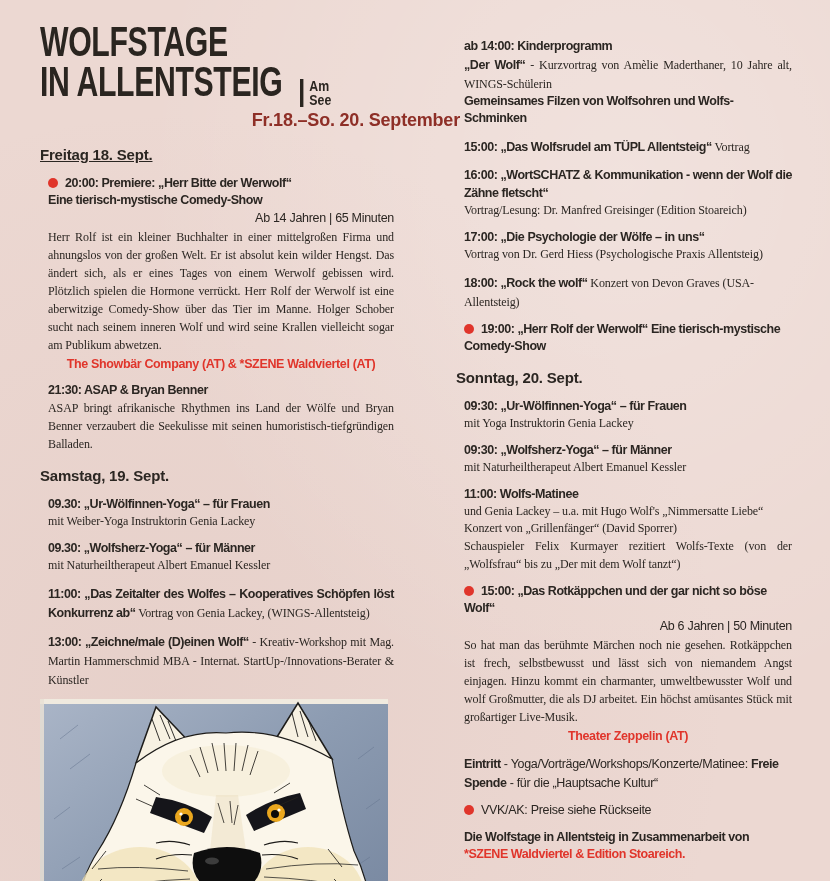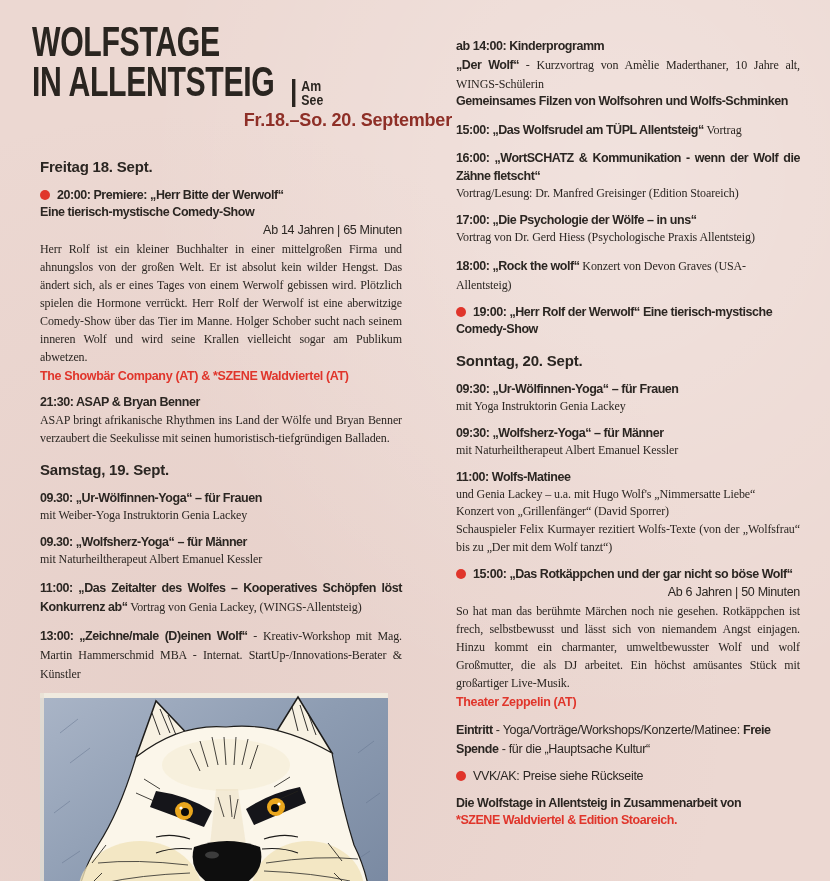--- a/index.html
+++ b/index.html
@@ -6,48 +6,48 @@
   .page{
     position:relative;width:830px;height:881px;overflow:hidden;
     background:
       radial-gradient(ellipse at 75% 20%, rgba(255,255,255,.25) 0%, rgba(255,255,255,0) 55%),
       radial-gradient(ellipse at 20% 80%, rgba(190,150,140,.12) 0%, rgba(190,150,140,0) 60%),
       #ecd8d2;
     color:#2b2622;
     font-family:"Liberation Sans",sans-serif;
   }
   
-  .masthead{position:absolute;left:32px;top:22px;width:420px;}
+  .masthead{position:absolute;left:40px;top:22px;width:420px;}
   .stamp{
     display:inline-block;font-family:"Liberation Sans",sans-serif;font-weight:bold;
     font-size:42px;line-height:40px;color:#2a2520;letter-spacing:-.5px;
     transform:scaleX(.72);transform-origin:0 60%;white-space:nowrap;
   }
   .amsee{
     position:absolute;left:260px;top:57px;border-left:4px solid #2a2520;padding-left:7px;
     font-weight:bold;font-size:14.5px;line-height:14px;color:#2a2520;
     transform:scaleX(.85);transform-origin:0 0;
   }
   .daterange{
     margin-top:8px;font-weight:bold;font-size:18px;line-height:20px;color:#8e2f27;letter-spacing:-.2px;text-align:right;
   }
   
   .col{position:absolute;}
   .col-left{left:40px;top:146px;width:362px;}
   .col-right{left:456px;top:38px;width:344px;}
   
   .day{font-weight:bold;font-size:15px;line-height:18px;margin:14px 0 11px;letter-spacing:-.2px;}
-  .day.first{margin-top:12px;}
-  .evt{margin:0 0 10px;}
+  .day.first{margin-top:0;text-decoration:underline;}
+  .evt{margin:0 8px 10px;}
   .b{font-family:"Liberation Sans",sans-serif;font-weight:bold;font-size:12.5px;line-height:17px;letter-spacing:-.45px;}
   .r{font-family:"Liberation Sans",sans-serif;font-weight:normal;font-size:12.5px;line-height:17px;letter-spacing:-.3px;}
   .s{font-family:"Liberation Serif",serif;font-size:12px;line-height:17px;letter-spacing:-.1px;}
   .para{line-height:18px;text-align:justify;}
   .age{font-size:12.5px;line-height:16px;letter-spacing:-.3px;text-align:right;margin:1px 0 2px;}
-  .credit{font-weight:bold;font-size:12.5px;line-height:16px;letter-spacing:-.35px;text-align:left;color:#e0352b;margin-top:2px;}
+  .credit{font-weight:bold;font-size:12.5px;line-height:16px;letter-spacing:-.35px;text-align:center;color:#e0352b;margin-top:2px;}
   .red{color:#e0352b;}
   .dot{display:inline-block;width:10px;height:10px;border-radius:50%;background:#e0352b;margin-right:7px;vertical-align:-1px;}
   .withdot{text-indent:0;}
   .email{text-decoration:underline;text-underline-offset:2px;cursor:pointer;}
   .wolfbox{margin-top:6px;width:348px;}
   .wolfbox svg{display:block;}
 </style>
 </head>
 <body>
 

